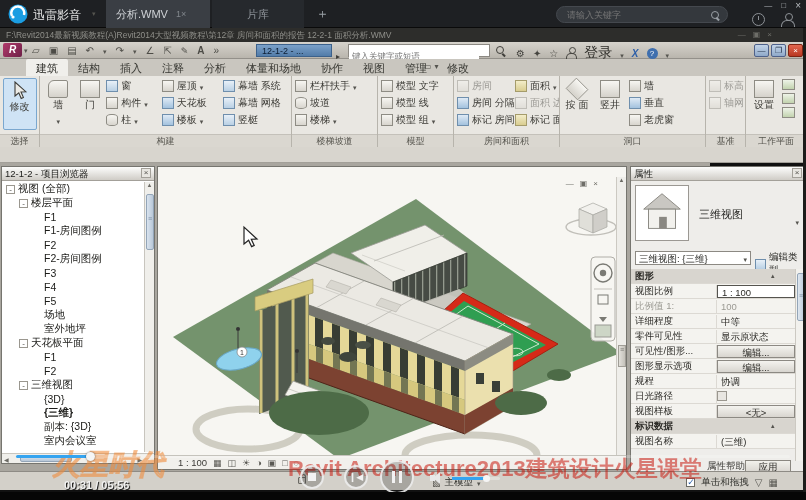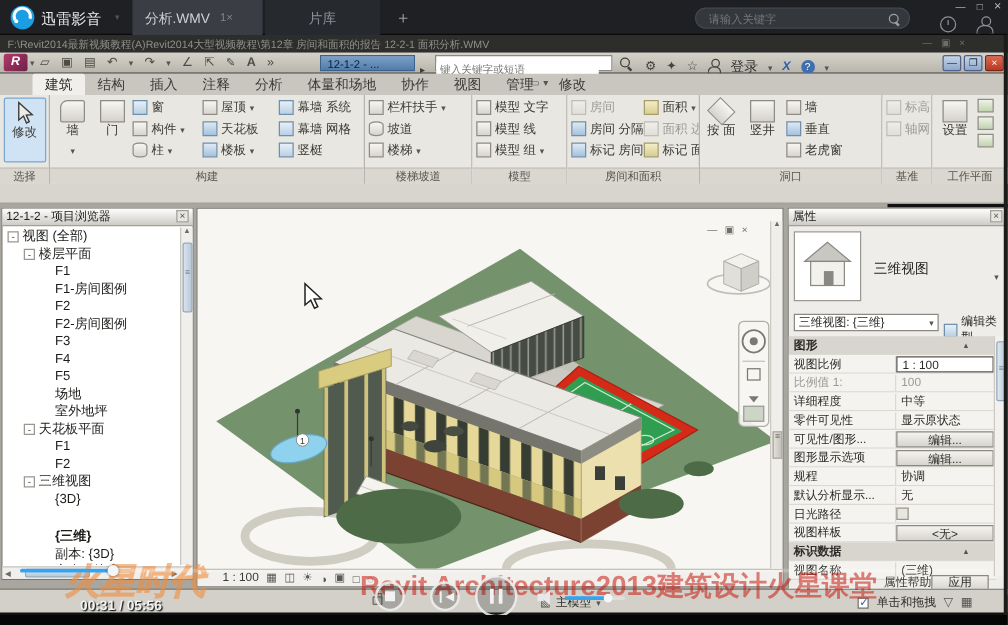--- a/index.html
+++ b/index.html
@@ -52,21 +52,21 @@
   .qsearch input{width:130px;height:11px;border:none;outline:none;font-size:8.5px;color:#6b6b66;font-family:inherit;padding-left:3px;}
   .qat .mag2{position:absolute;left:496px;top:4px;width:10px;height:10px;}
   .mag2::before{content:"";position:absolute;width:6px;height:6px;border:1.6px solid #403f3b;border-radius:50%;}
   .mag2::after{content:"";position:absolute;left:7px;top:7px;width:4px;height:2px;background:#403f3b;transform:rotate(45deg);transform-origin:0 0;}
   .infoicons{position:absolute;left:516px;top:2px;display:flex;gap:8px;align-items:center;}
   .ii{font-size:10px;color:#45443f;}
   .ii-key::after{content:"⚙";} .ii-sat::after{content:"✦";} .ii-star::after{content:"☆";}
   .iperson{position:relative;width:10px;height:12px;}
   .iperson::before{content:"";position:absolute;left:2.5px;top:0;width:5px;height:5px;border-radius:50%;border:1.2px solid #45443f;}
   .iperson::after{content:"";position:absolute;left:0;top:6px;width:9px;height:5px;border-radius:5px 5px 0 0;border:1.2px solid #45443f;border-bottom:none;}
-  .login-lbl{font-size:11px;color:#2e2d29;}
+  .login-lbl{font-size:14px;color:#2e2d29;}
   .xchg{font-size:10px;font-weight:bold;color:#2d5fa8;font-style:italic;}
   .helpq{width:11px;height:11px;border-radius:50%;background:#3f6fae;color:#fff;font-size:8px;text-align:center;line-height:11px;}
   .rvwin{position:absolute;right:3px;top:2px;display:flex;gap:2px;}
   .rvwin .wb{width:15px;height:13px;border:1px solid #4e618a;border-radius:2px;background:linear-gradient(#c3d4e8,#8fa9c9);color:#1d2c42;font-size:8px;text-align:center;line-height:11px;}
   .rvwin .wb.red{background:linear-gradient(#e2674f,#b93822);border-color:#7e2413;color:#fff;}
 
   
   .rtabs{position:absolute;left:0;top:59px;width:806px;height:17px;background:#c9c6bf;display:flex;align-items:flex-end;padding-left:26px;}
   .rtab{font-size:11px;color:#3a3a35;padding:2px 10px 2px 10px;height:17px;line-height:14px;}
   .rtab.active{background:#f0efeb;border-radius:2px 2px 0 0;color:#2d2d28;}
@@ -558,21 +558,21 @@
     <span class="tlabel">F2</span>
   </div>
           <div class="titem" style="padding-left: 17px;">
     <span class="twisty">-</span>
     <span class="tlabel">三维视图</span>
   </div>
           <div class="titem" style="padding-left: 30px;">
     <span class="twisty"></span>
     <span class="tlabel">{3D}</span>
   </div>
-          <div class="titem bold" style="padding-left: 30px; margin-top: 16px;">
+          <div class="titem bold" style="padding-left: 30px;">
     <span class="twisty"></span>
     <span class="tlabel">{三维}</span>
   </div>
           <div class="titem" style="padding-left: 30px;">
     <span class="twisty"></span>
     <span class="tlabel">副本: {3D}</span>
   </div>
           <div class="titem" style="padding-left: 30px;">
     <span class="twisty"></span>
     <span class="tlabel">室内会议室</span>
@@ -770,24 +770,20 @@
     <span class="pval">编辑...</span>
   </div>
           <div class="prow t-button">
     <span class="plbl">图形显示选项</span>
     <span class="pval">编辑...</span>
   </div>
           <div class="prow t-value">
     <span class="plbl">规程</span>
     <span class="pval">协调</span>
   </div>
-          <div class="prow t-value">
-    <span class="plbl">默认分析显示...</span>
-    <span class="pval">无</span>
-  </div>
           <div class="prow t-check">
     <span class="plbl">日光路径</span>
     <span class="pval"></span>
   </div>
           <div class="prow t-button">
     <span class="plbl">视图样板</span>
     <span class="pval">&lt;无&gt;</span>
   </div>
           <div class="prow t-section">
     <span class="plbl">标识数据</span>

